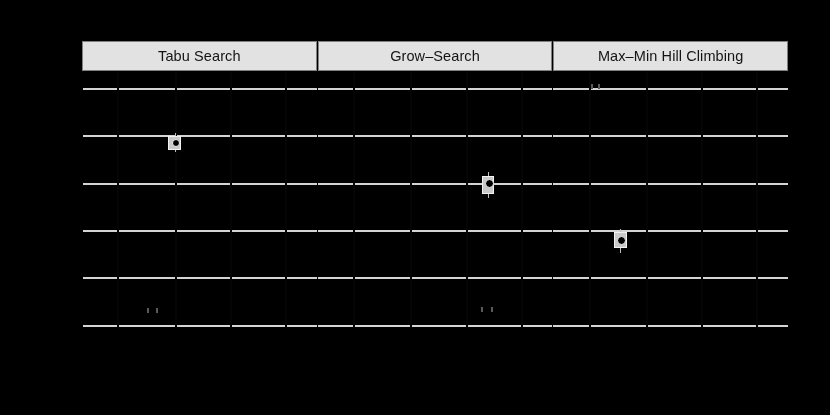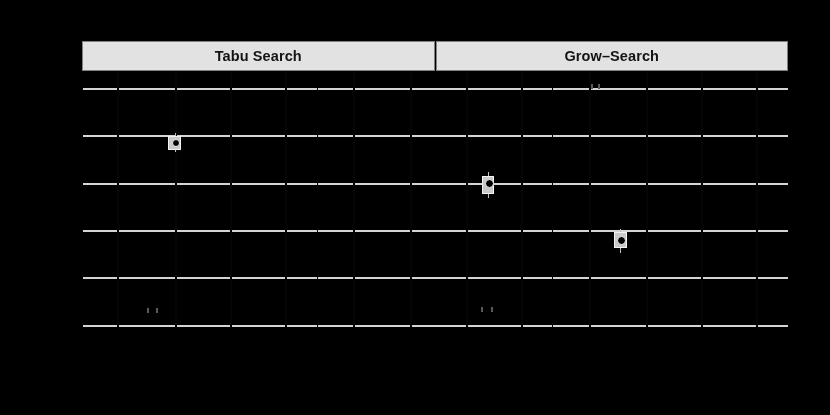--- a/index.html
+++ b/index.html
@@ -40,21 +40,20 @@
     justify-content: center;
     margin-right: 1px;
   }
   .strip:last-child { margin-right: 0; }
   .strip-label {
     font-size: 14.5px;
     color: #141414;
     line-height: 1;
     white-space: nowrap;
     letter-spacing: 0.1px;
-    font-weight: bold;
   }
 
   
   .panels {
     position: absolute;
     left: 82px;
     top: 72px;
     width: 706px;
     height: 256px;
     display: flex;
@@ -127,20 +126,23 @@
 <body>
 
 <div id="figure">
 
   <div class="strip-row">
     <div class="strip">
       <span class="strip-label">Tabu Search</span>
     </div>
     <div class="strip">
       <span class="strip-label">Grow–Search</span>
+    </div>
+    <div class="strip">
+      <span class="strip-label">Max–Min Hill Climbing</span>
     </div>
   </div>
 
   <div class="panels">
 
     <div class="panel">
       <div class="hgrid" style="top:16px"></div>
       <div class="hgrid" style="top:63px"></div>
       <div class="hgrid" style="top:111px"></div>
       <div class="hgrid" style="top:158px"></div>

